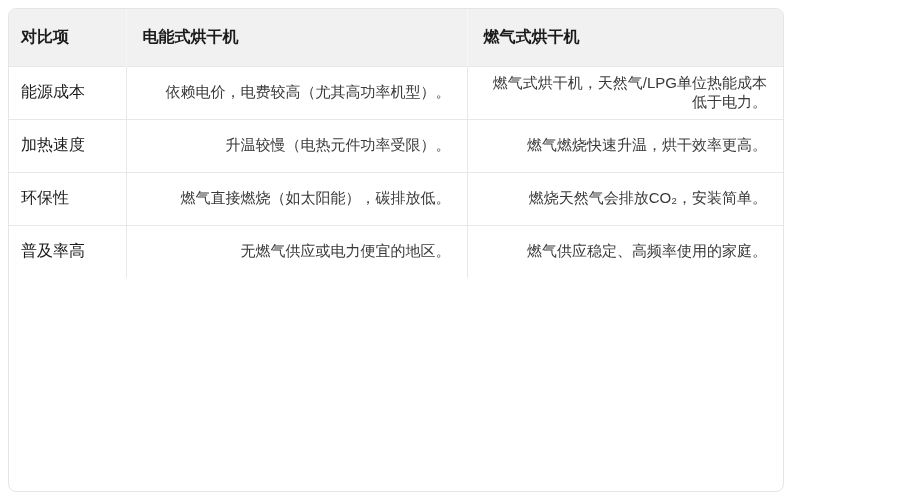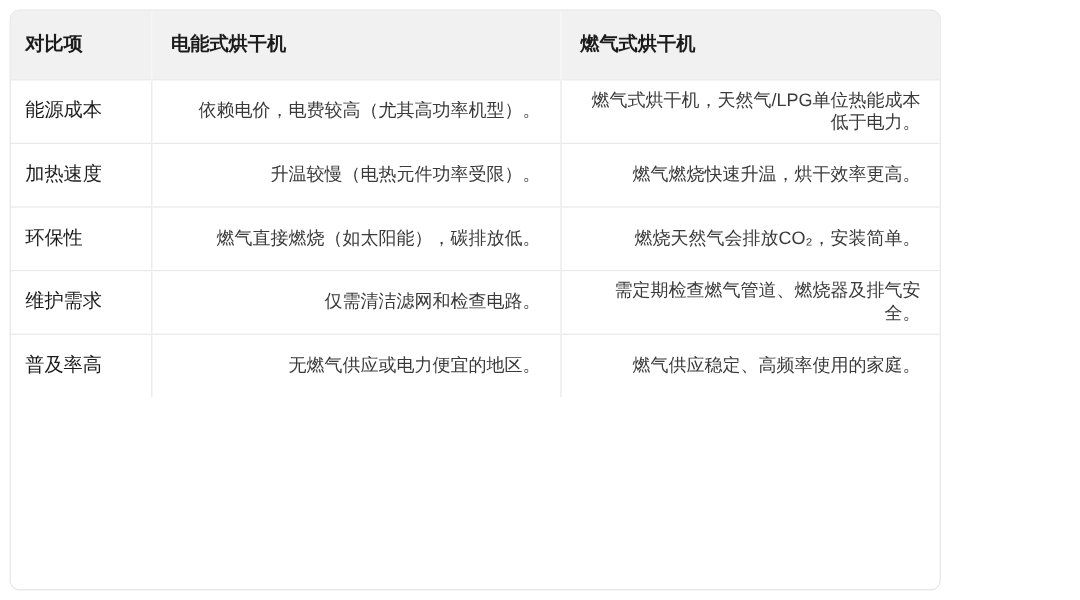--- a/index.html
+++ b/index.html
@@ -98,25 +98,20 @@
 
 
 
   <tr>
     <th>环保性</th>
     <td class="vline">燃气直接燃烧（如太阳能），碳排放低。</td>
     <td class="vline">燃烧天然气会排放CO₂，安装简单。</td>
   </tr>
 
 
-  <tr>
-    <th>维护需求</th>
-    <td class="vline">仅需清洁滤网和检查电路。</td>
-    <td class="vline">需定期检查燃气管道、燃烧器及排气安全。</td>
-  </tr>
 
   <tr>
     <th>普及率高</th>
     <td class="vline">无燃气供应或电力便宜的地区。</td>
     <td class="vline">燃气供应稳定、高频率使用的家庭。</td>
   </tr>
 </tbody>
   </table>
 </div>
 

